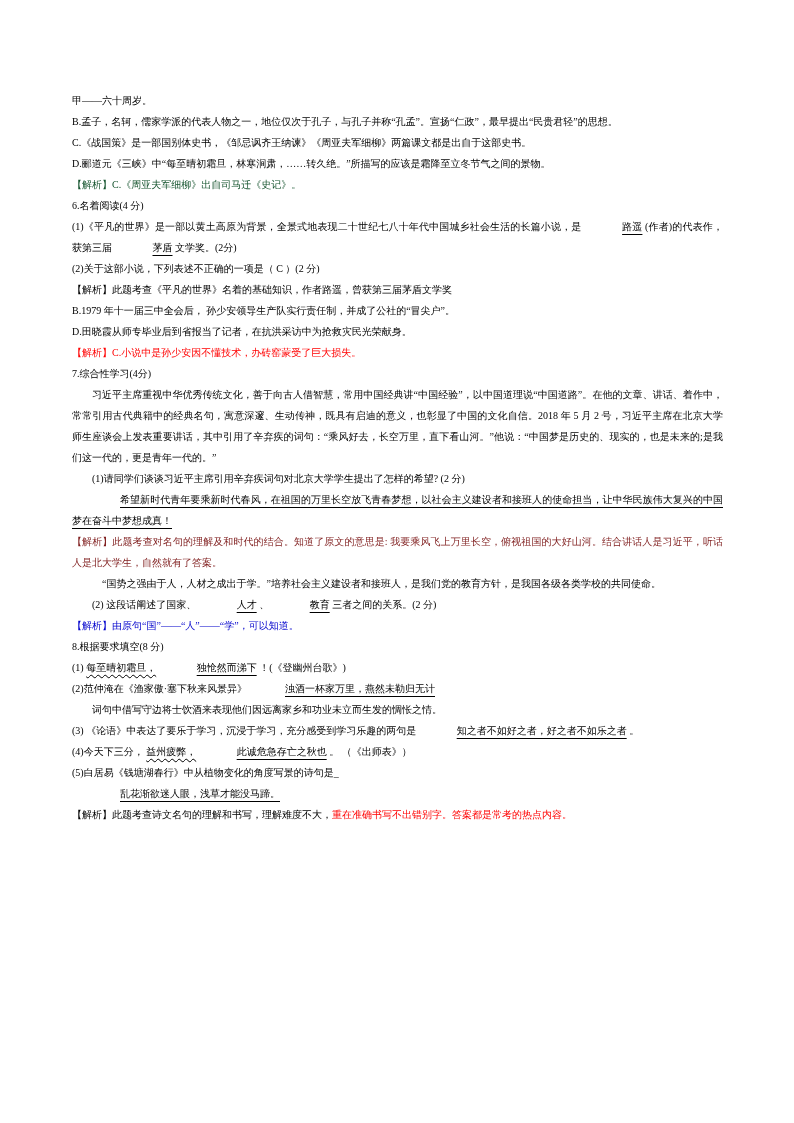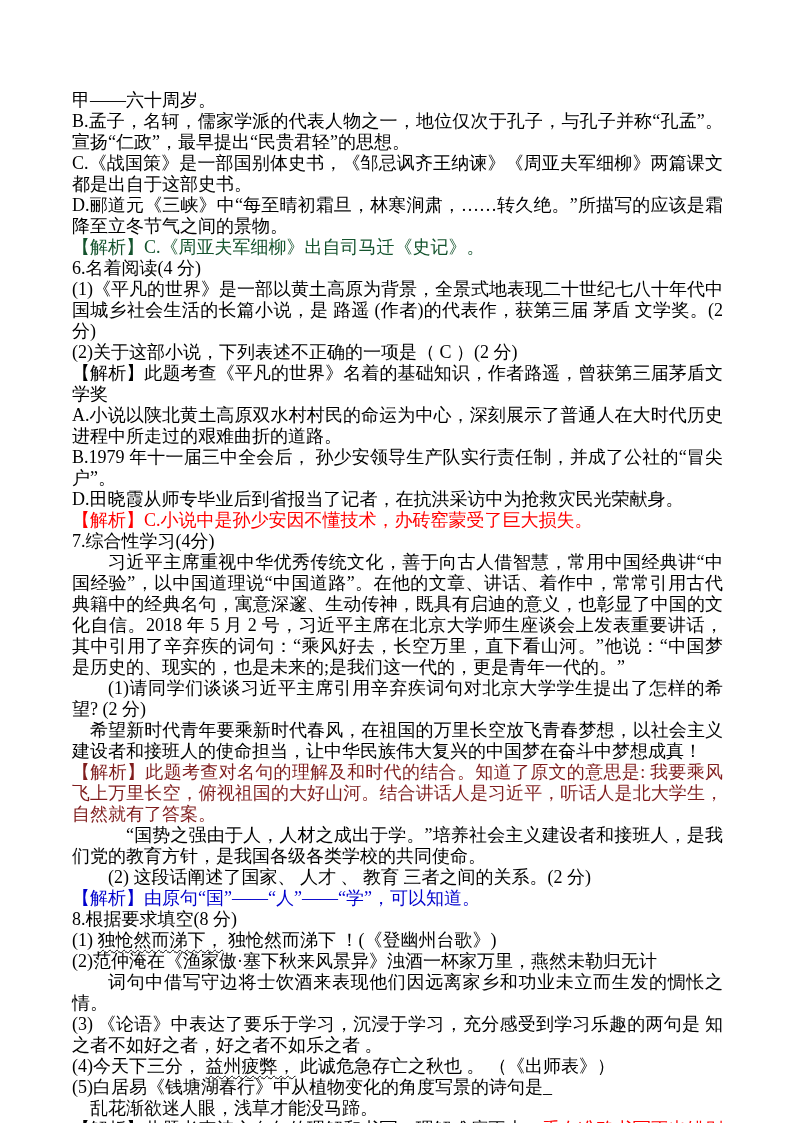--- a/index.html
+++ b/index.html
@@ -8,33 +8,35 @@
     background: #ffffff;
   }
   .page {
     position: relative;
     width: 794px;
     height: 1123px;
     box-sizing: border-box;
     background: #ffffff;
     padding: 90px 71px 0 72px;
     font-family: "Liberation Serif", "DejaVu Serif", serif;
-    font-size: 18px;
+    font-size: 10px;
     line-height: 21px;
     color: #000000;
     overflow: hidden;
   }
   .para {
     margin: 0;
     text-align: justify;
     word-break: break-all;
   }
   .u-solid {
+    text-decoration: underline;
     text-underline-offset: 4px;
     text-decoration-thickness: 1px;
+    margin-left: 38px;
   }
   .u-wavy {
     text-decoration: underline wavy;
     text-underline-offset: 3px;
     text-decoration-thickness: 1px;
   }
 </style>
 </head>
 <body>
 
@@ -42,34 +44,33 @@
   <div>
       <div class="para"><span>甲——六十周岁。</span></div>
       <div class="para"><span>B.孟子，名轲，儒家学派的代表人物之一，地位仅次于孔子，与孔子并称“孔孟”。宣扬“仁政”，最早提出“民贵君轻”的思想。</span></div>
       <div class="para"><span>C.《战国策》是一部国别体史书，《邹忌讽齐王纳谏》《周亚夫军细柳》两篇课文都是出自于这部史书。</span></div>
       <div class="para"><span>D.郦道元《三峡》中“每至晴初霜旦，林寒涧肃，……转久绝。”所描写的应该是霜降至立冬节气之间的景物。</span></div>
       <div class="para"><span style="color: #14532d;">【解析】C.《周亚夫军细柳》出自司马迁《史记》。</span></div>
       <div class="para"><span>6.名着阅读(4 分)</span></div>
       <div class="para"><span>(1)《平凡的世界》是一部以黄土高原为背景，全景式地表现二十世纪七八十年代中国城乡社会生活的长篇小说，是 </span><span class="u-solid">路遥</span><span> (作者)的代表作，获第三届 </span><span class="u-solid">茅盾</span><span> 文学奖。(2分)</span></div>
       <div class="para"><span>(2)关于这部小说，下列表述不正确的一项是（ C ）(2 分)</span></div>
       <div class="para"><span style="color: #000000;">【解析】此题考查《平凡的世界》名着的基础知识，作者路遥，曾获第三届茅盾文学奖</span></div>
-      <div class="para"><span>A.小说以陕北黄土高原双水村村民的命运为中心，深刻展示了普通人在大时代历史进程中所走过的艰难曲折的道路。</span></div>
       <div class="para"><span>B.1979 年十一届三中全会后， 孙少安领导生产队实行责任制，并成了公社的“冒尖户”。</span></div>
       <div class="para"><span>D.田晓霞从师专毕业后到省报当了记者，在抗洪采访中为抢救灾民光荣献身。</span></div>
       <div class="para"><span style="color: rgb(255, 0, 0);">【解析】C.小说中是孙少安因不懂技术，办砖窑蒙受了巨大损失。</span></div>
       <div class="para"><span>7.综合性学习(4分)</span></div>
       <div class="para" style="text-indent: 2em;"><span>习近平主席重视中华优秀传统文化，善于向古人借智慧，常用中国经典讲“中国经验”，以中国道理说“中国道路”。在他的文章、讲话、着作中，常常引用古代典籍中的经典名句，寓意深邃、生动传神，既具有启迪的意义，也彰显了中国的文化自信。2018 年 5 月 2 号，习近平主席在北京大学师生座谈会上发表重要讲话，其中引用了辛弃疾的词句：“乘风好去，长空万里，直下看山河。”他说：“中国梦是历史的、现实的，也是未来的;是我们这一代的，更是青年一代的。”</span></div>
       <div class="para" style="text-indent: 2em;"><span>(1)请同学们谈谈习近平主席引用辛弃疾词句对北京大学学生提出了怎样的希望? (2 分)</span></div>
       <div class="para" style="text-indent: 1em;"><span class="u-solid">希望新时代青年要乘新时代春风，在祖国的万里长空放飞青春梦想，以社会主义建设者和接班人的使命担当，让中华民族伟大复兴的中国梦在奋斗中梦想成真！</span></div>
       <div class="para"><span style="color: #7f1d1d;">【解析】此题考查对名句的理解及和时代的结合。知道了原文的意思是: 我要乘风飞上万里长空，俯视祖国的大好山河。结合讲话人是习近平，听话人是北大学生，自然就有了答案。</span></div>
       <div class="para" style="text-indent: 3em;"><span>“国势之强由于人，人材之成出于学。”培养社会主义建设者和接班人，是我们党的教育方针，是我国各级各类学校的共同使命。</span></div>
       <div class="para" style="text-indent: 2em;"><span>(2) 这段话阐述了国家、 </span><span class="u-solid">人才</span><span> 、 </span><span class="u-solid">教育</span><span> 三者之间的关系。(2 分)</span></div>
       <div class="para"><span style="color: rgb(0, 0, 204);">【解析】由原句“国”——“人”——“学”，可以知道。</span></div>
       <div class="para"><span>8.根据要求填空(8 分)</span></div>
-      <div class="para"><span>(1) </span><span class="u-wavy">独怆然而涕下，</span><span> </span><span class="u-solid">独怆然而涕下</span><span> ！(《登幽州台歌》)</span></div>
+      <div class="para"><span>(1) </span><span class="u-wavy">每至晴初霜旦，</span><span> </span><span class="u-solid">独怆然而涕下</span><span> ！(《登幽州台歌》)</span></div>
       <div class="para"><span>(2)范仲淹在《渔家傲·塞下秋来风景异》</span><span class="u-solid">浊酒一杯家万里，燕然未勒归无计</span></div>
       <div class="para" style="text-indent: 2em;"><span>词句中借写守边将士饮酒来表现他们因远离家乡和功业未立而生发的惆怅之情。</span></div>
       <div class="para"><span>(3) 《论语》中表达了要乐于学习，沉浸于学习，充分感受到学习乐趣的两句是 </span><span class="u-solid">知之者不如好之者，好之者不如乐之者</span><span> 。</span></div>
       <div class="para"><span>(4)今天下三分， </span><span class="u-wavy">益州疲弊，</span><span> </span><span class="u-solid">此诚危急存亡之秋也</span><span> 。 （《出师表》）</span></div>
       <div class="para"><span>(5)白居易《钱塘湖春行》中从植物变化的角度写景的诗句是_</span></div>
       <div class="para" style="text-indent: 1em;"><span class="u-solid">乱花渐欲迷人眼，浅草才能没马蹄。</span></div>
       <div class="para"><span style="color: #000000;">【解析】此题考查诗文名句的理解和书写，理解难度不大，</span><span style="color: rgb(255, 0, 0);">重在准确书写不出错别字。答案都是常考的热点内容。</span></div>
     </div>
 </div>
 

